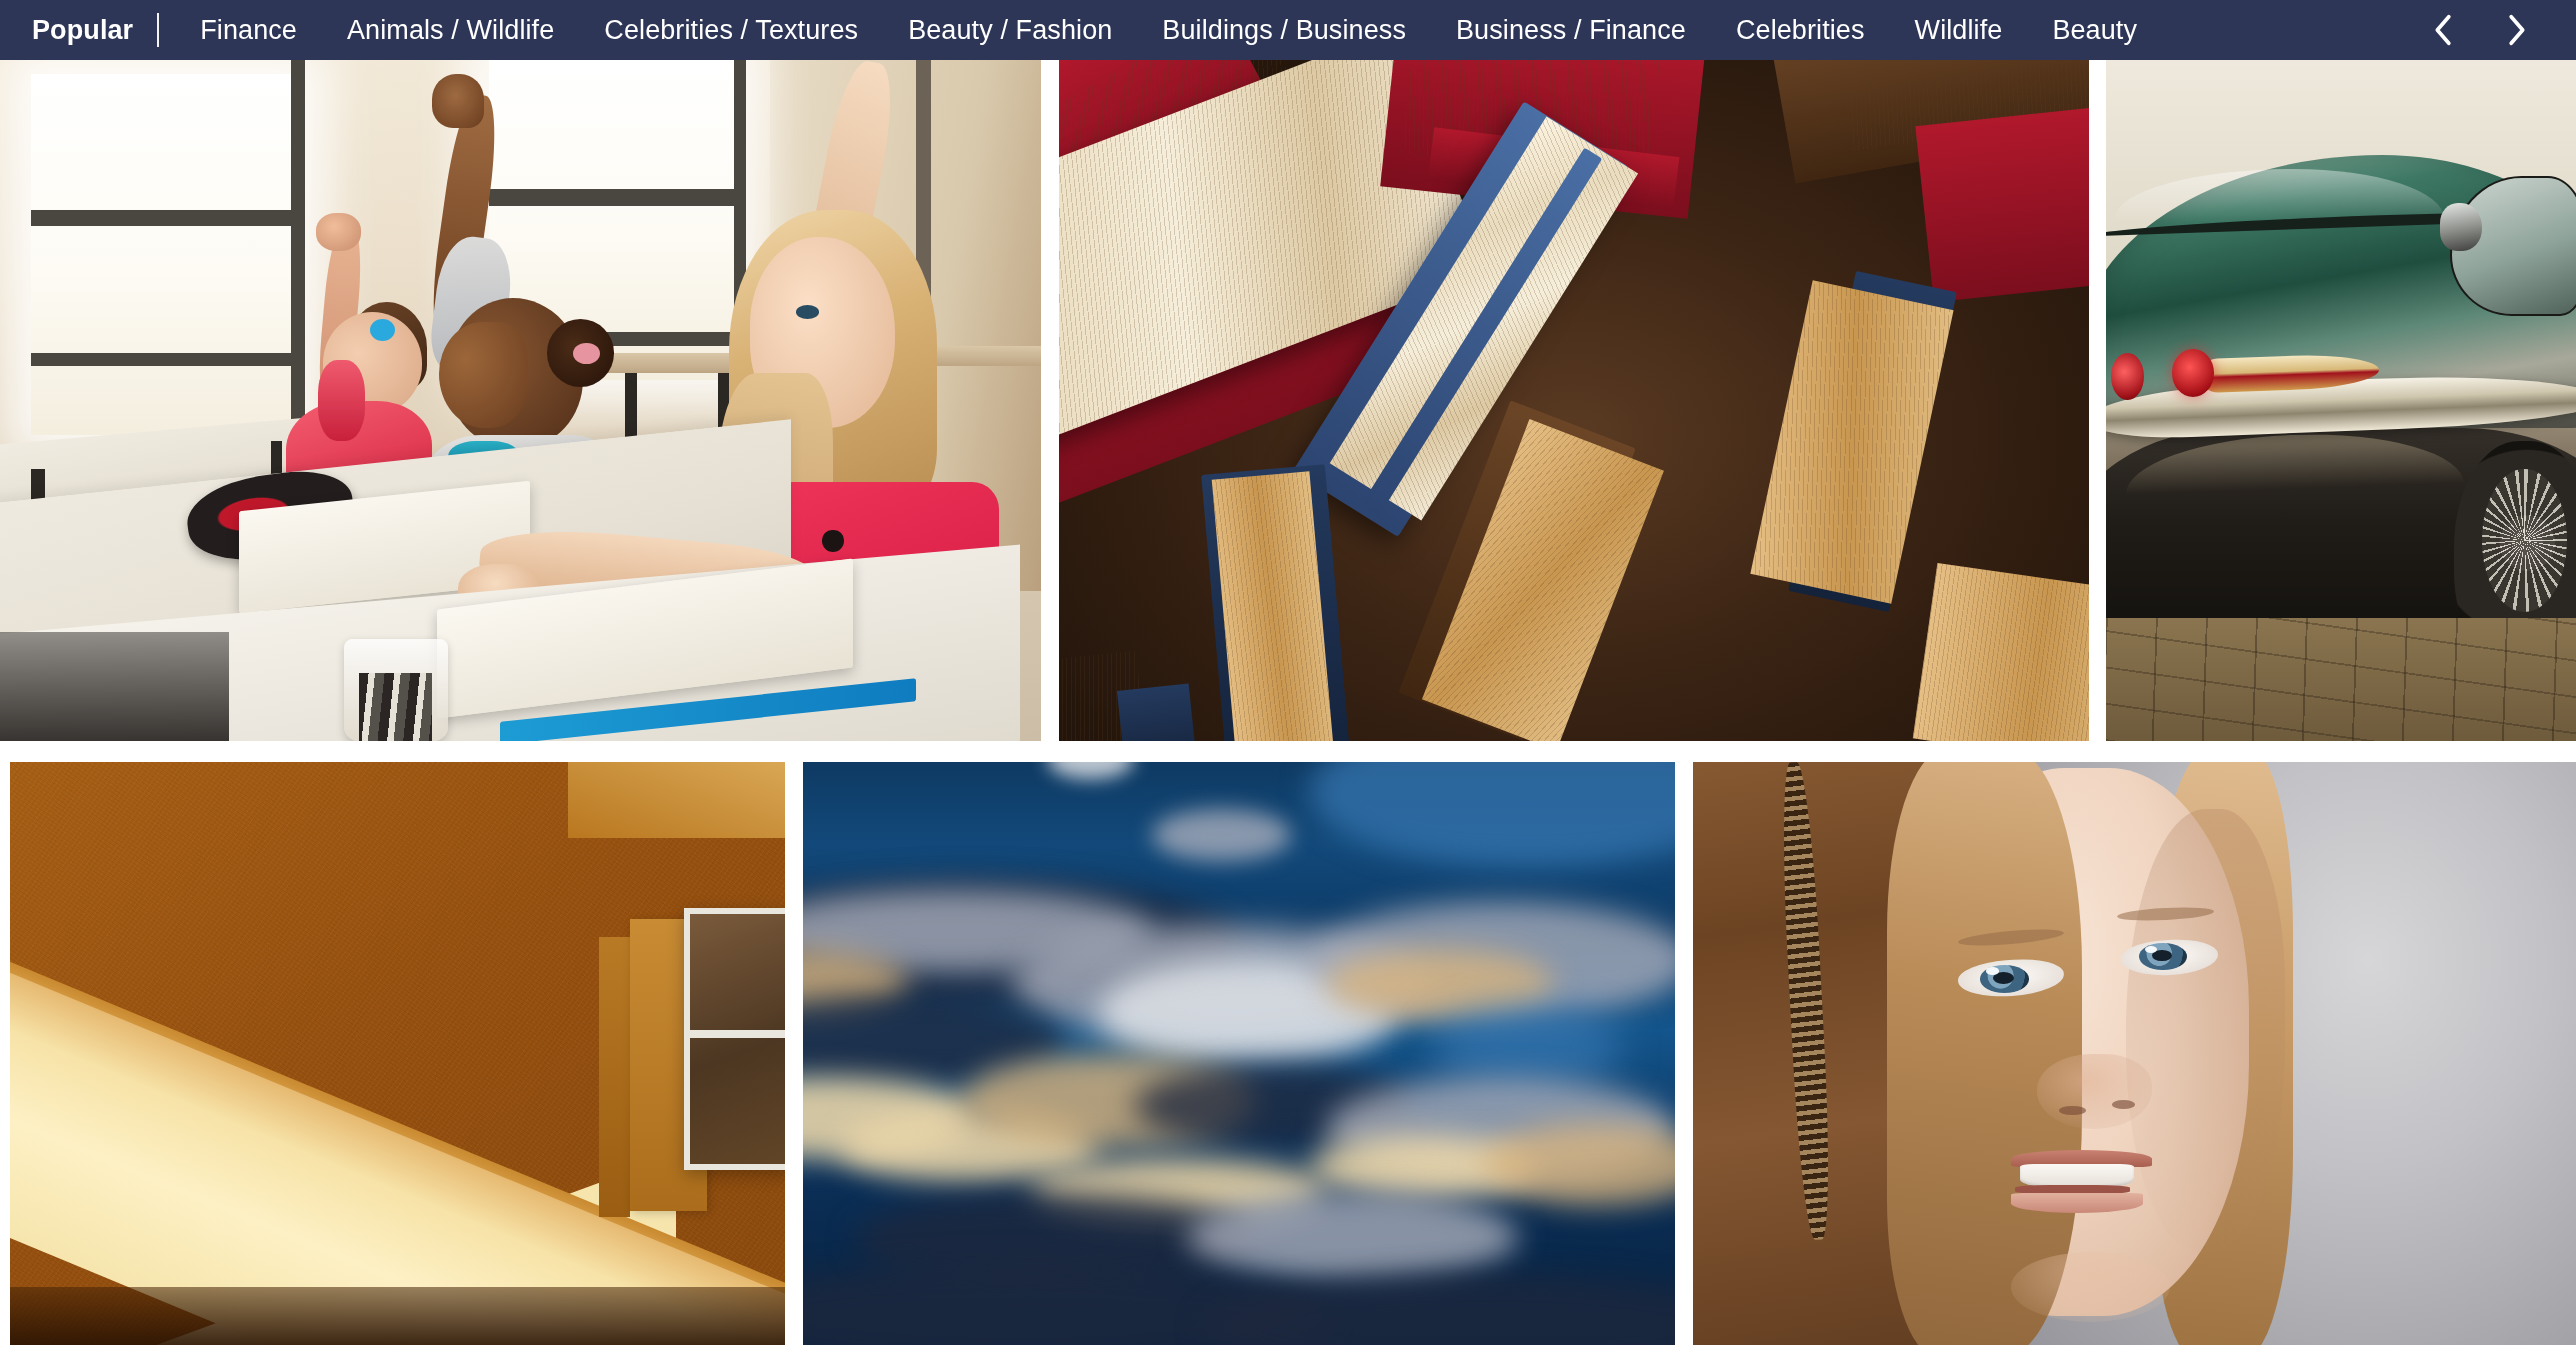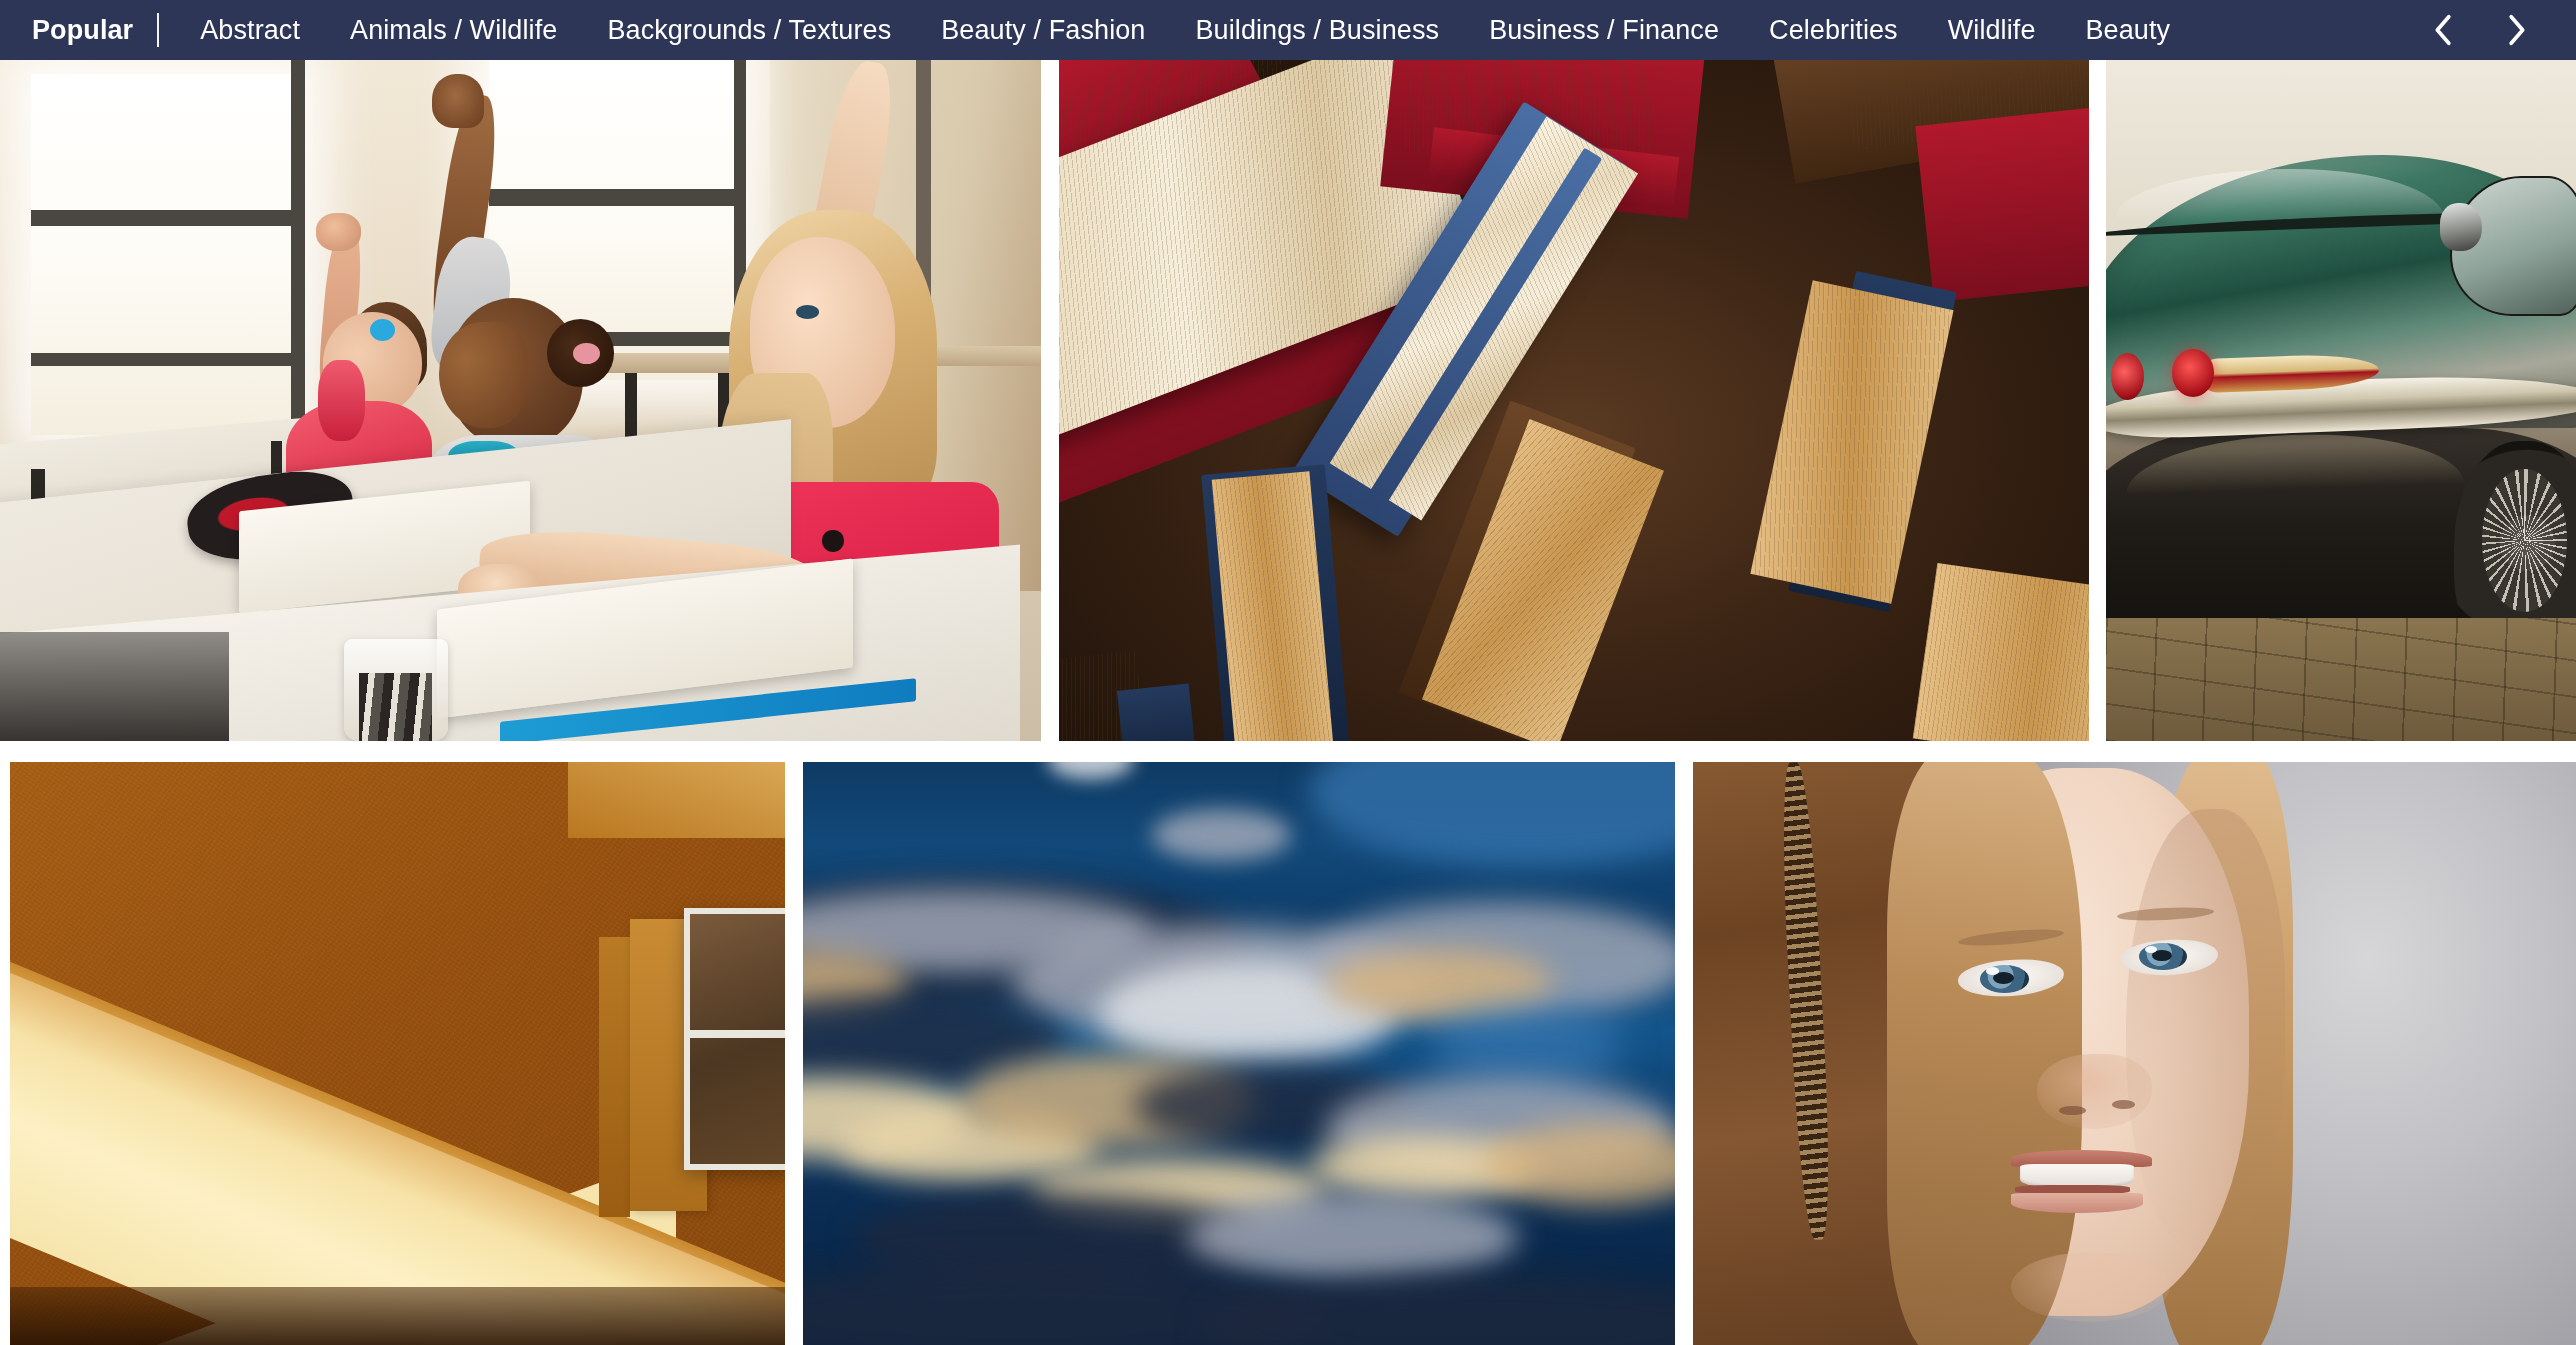--- a/index.html
+++ b/index.html
@@ -266,23 +266,23 @@
     border-radius:40% 30% 34% 30%;}
 </style>
 </head>
 <body>
 
 <div class="app">
 
   <div class="navbar">
     <div class="nav-item active">Popular</div>
     <div class="nav-divider"></div>
-    <div class="nav-item">Abstract</div>
+    <div class="nav-item">Finance</div>
     <div class="nav-item">Animals / Wildlife</div>
-    <div class="nav-item">Backgrounds / Textures</div>
+    <div class="nav-item">Celebrities / Textures</div>
     <div class="nav-item">Beauty / Fashion</div>
     <div class="nav-item">Buildings / Business</div>
     <div class="nav-item">Business / Finance</div>
     <div class="nav-item">Celebrities</div>
     <div class="nav-item">Wildlife</div>
     <div class="nav-item">Beauty</div>
     <div class="nav-spacer"></div>
     <div class="nav-arrows">
       <div class="nav-arrow">
         <svg width="23" height="36" viewBox="0 0 26 40" aria-hidden="true">

